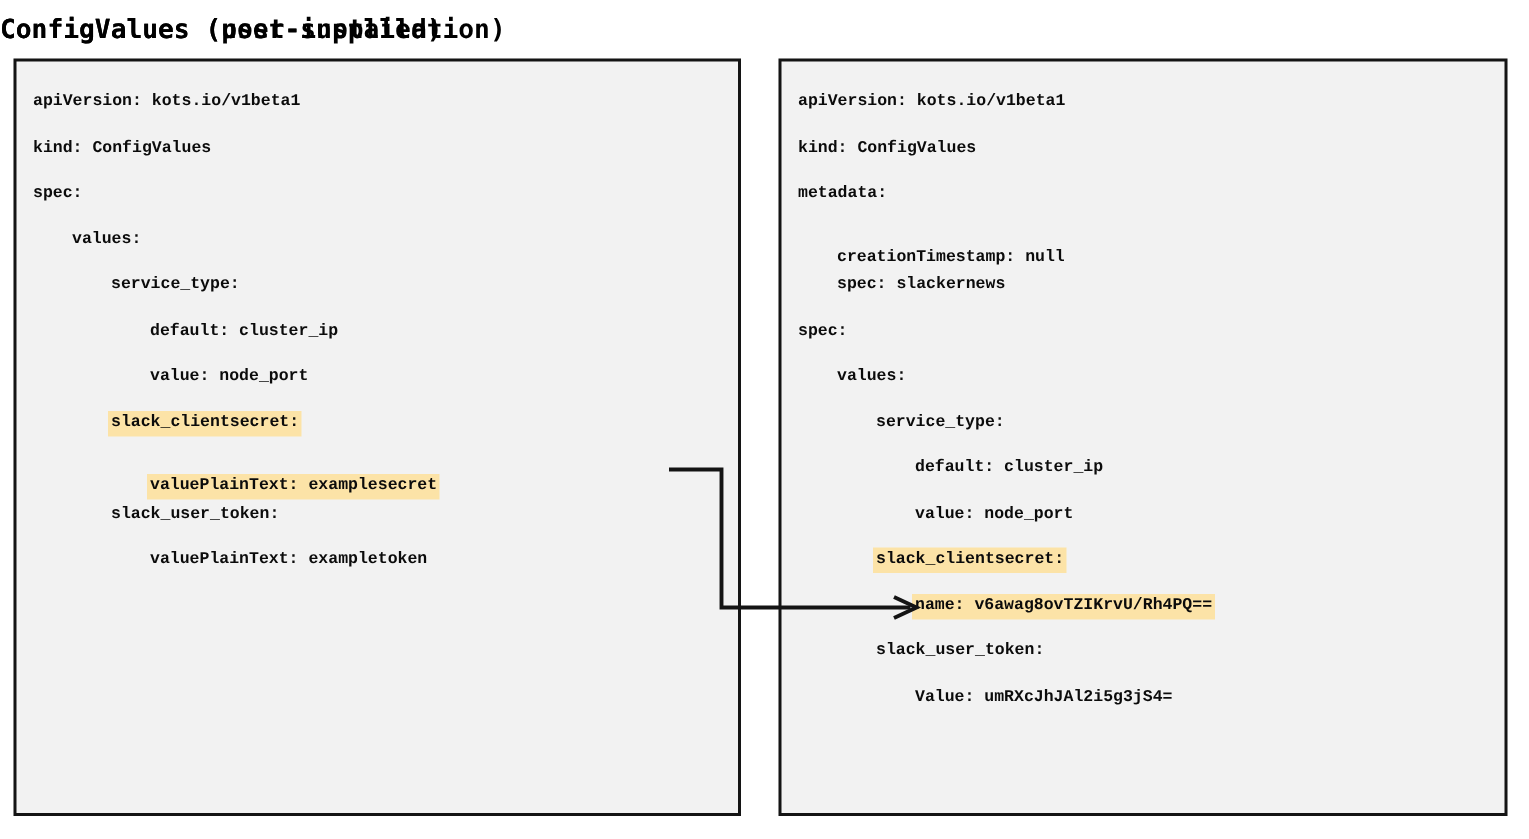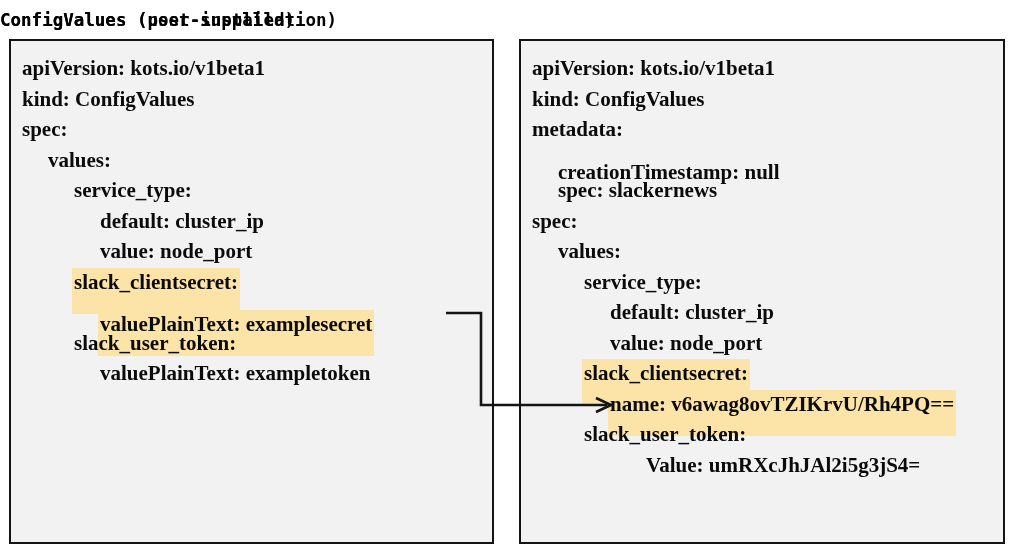--- a/index.html
+++ b/index.html
@@ -38,30 +38,30 @@
 
   .code-body {
     position: relative;
     padding: 0;
     margin: 0;
   }
   .code-line {
     position: absolute;
     left: 0;
     white-space: pre;
-    font-family: Liberation Serif, serif;
-    font-size: 21px;
+    font-family: Liberation Mono, monospace;
+    font-size: 11px;
     font-weight: bold;
     color: #0b0b0b;
     line-height: 24px;
     height: 24px;
   }
   .code-line .hl {
     background: #fce3a7;
-    padding: 2px 2px 20px 2px;
+    padding: 2px 2px 3px 2px;
     margin: -2px -2px -3px -2px;
   }
 
   
   #connector {
     position: absolute;
     left: 0;
     top: 0;
     width: 1019px;
     height: 559px;
@@ -99,20 +99,20 @@
       <div class="code-line" style="left: 37px; top: 119px;">creationTimestamp: null</div>
       <div class="code-line" style="left: 37px; top: 137px;">spec: slackernews</div>
       <div class="code-line" style="left: 11px; top: 167.5px;">spec:</div>
       <div class="code-line" style="left: 37px; top: 198px;">values:</div>
       <div class="code-line" style="left: 63px; top: 228.5px;">service_type:</div>
       <div class="code-line" style="left: 89px; top: 259px;">default: cluster_ip</div>
       <div class="code-line" style="left: 89px; top: 289.5px;">value: node_port</div>
       <div class="code-line" style="left: 63px; top: 320px;"><span class="hl">slack_clientsecret:</span></div>
       <div class="code-line" style="left: 89px; top: 350.5px;"><span class="hl">name: v6awag8ovTZIKrvU/Rh4PQ==</span></div>
       <div class="code-line" style="left: 63px; top: 381px;">slack_user_token:</div>
-      <div class="code-line" style="left: 89px; top: 411.5px; margin-left: 36px;">Value: umRXcJhJAl2i5g3jS4=</div>
+      <div class="code-line" style="left: 89px; top: 411.5px;">Value: umRXcJhJAl2i5g3jS4=</div>
     </div>
 </div>
 
 <svg id="connector" viewBox="0 0 1019 559">
   <path d="M 446 313 L 481 313 L 481 405 L 607 405" fill="none" stroke="#141414" stroke-width="2.6" stroke-linecap="butt" stroke-linejoin="miter"></path>
   <path d="M 596 398 L 611 405 L 596 412" fill="none" stroke="#141414" stroke-width="2.6" stroke-linejoin="miter"></path>
 </svg>
 
 </body></html>

